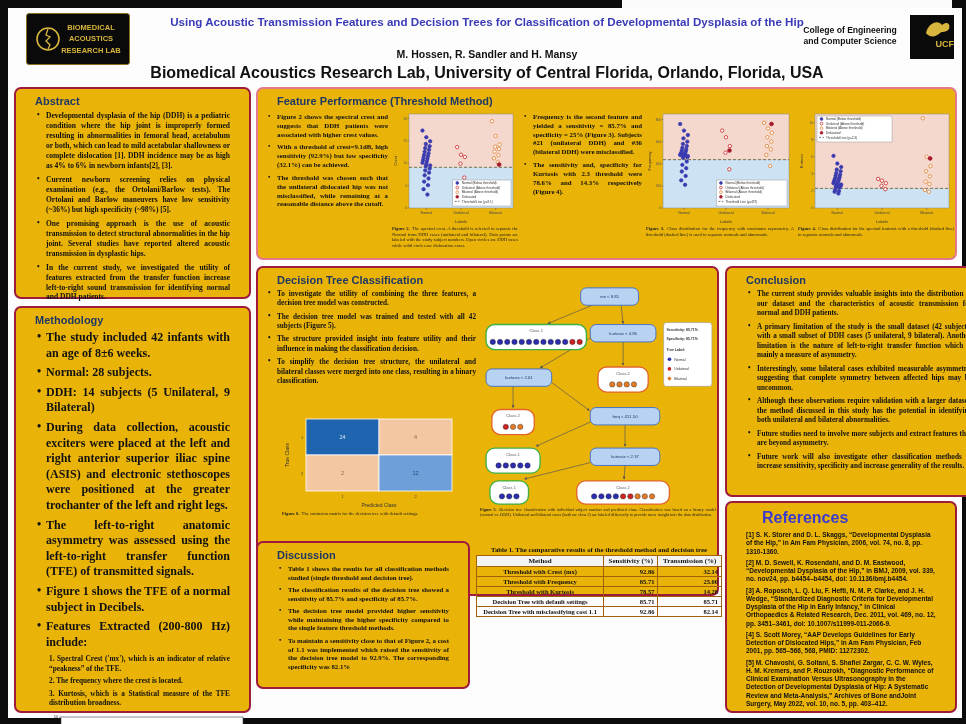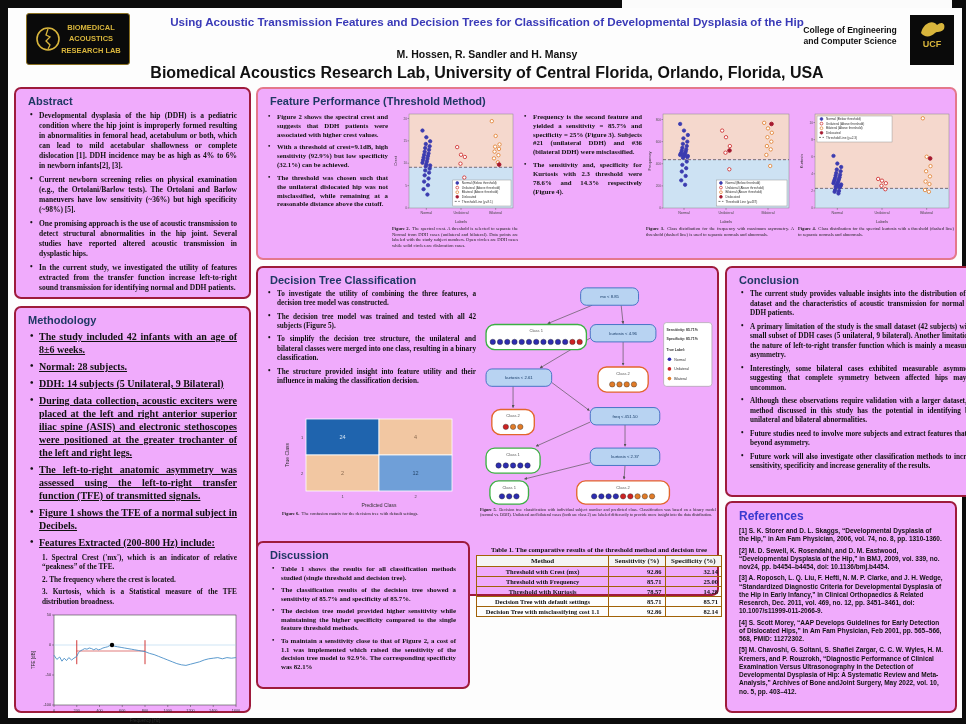--- a/index.html
+++ b/index.html
@@ -12,47 +12,47 @@
   .hdr-logo{position:absolute;left:18px;top:5px;width:104px;height:52px;background:#0a0a0a;
             border:1px solid #8a7020;border-radius:3px;display:flex;align-items:center;
             box-sizing:border-box;padding:8px;}
   .logo-text{color:#d8b53c;font-size:7.5px;font-weight:bold;line-height:1.55;text-align:center;flex:1;}
   .title-wrap{position:absolute;left:126px;top:7px;width:706px;text-align:center;}
   .main-title{font-size:11.6px;font-weight:bold;color:#3a3ab8;margin:0;white-space:nowrap;}
   .authors{font-size:10.5px;font-weight:bold;color:#111;margin-top:20px;}
   .affil{font-size:16px;font-weight:bold;color:#111;margin-top:4px;}
   .college{position:absolute;right:56px;top:17px;width:112px;text-align:center;
            font-size:8.6px;font-weight:bold;color:#111;line-height:1.3;}
-  .ucf-badge{position:absolute;right:8px;top:7px;width:44px;height:50px;background:#0a0a0a;
-             display:flex;flex-direction:column;align-items:center;justify-content:flex-start;}
+  .ucf-badge{position:absolute;right:8px;top:7px;width:44px;height:44px;background:#0a0a0a;
+             display:flex;flex-direction:column;align-items:flex-end;justify-content:flex-start;}
   .ucf-badge .ucf-txt{color:#d8b53c;font-weight:bold;font-size:9px;margin-top:-2px;}
 
   
-  .panel{position:absolute;background:#f0abfc;border:2px solid #9e1b3c;border-radius:7px;
-         box-sizing:border-box;padding:6px 12px;}
+  .panel{position:absolute;background:#eab308;border:2px solid #9e1b3c;border-radius:7px;
+         box-sizing:border-box;padding:6px 19px;}
   #abstract{left:6px;top:79px;width:237px;height:212px;}
   #methodology{left:6px;top:298px;width:237px;height:407px;}
   #feature{left:248px;top:79px;width:701px;height:173px;border-color:#e4788c;}
   #decision{left:248px;top:258px;width:463px;height:330px;}
   #discussion{left:248px;top:533px;width:214px;height:148px;}
   #conclusion{left:717px;top:258px;width:268px;height:231px;}
   #references{left:717px;top:493px;width:232px;height:212px;}
   #table-area{position:absolute;left:468px;top:538px;width:246px;height:167px;}
 
   .panel-title{font-size:11px;font-weight:bold;color:#1f3864;margin:0 0 4px 0;
                font-family:"Liberation Sans",sans-serif;}
-  #references .panel-title{color:#3a3ad0;font-size:12px;}
+  #references .panel-title{color:#3a3ad0;font-size:16px;margin-left:16px;}
 
   ul.blist{list-style:none;margin:0;padding:0;font-family:"Liberation Serif",serif;
            font-weight:bold;color:#111;text-align:justify;}
   .blist li{position:relative;padding-left:11px;margin-bottom:4px;}
   .blist li::before{content:"\2022";position:absolute;left:2px;top:-1px;}
 
   #abstract .blist{font-size:7.5px;line-height:1.33;}
-  #methodology .blist{font-size:10px;line-height:1.3;text-decoration:underline;}
+  #methodology .blist{font-size:12px;line-height:1.3;}
   .mnum{font-family:"Liberation Serif",serif;font-weight:bold;color:#111;font-size:7.3px;
         line-height:1.3;margin:0 0 3px 0;padding-left:14px;text-align:justify;}
   #conclusion .blist{font-size:7.2px;line-height:1.32;}
   #discussion .blist{font-size:6.8px;line-height:1.26;}
   .fp-bullets{font-size:6.8px;line-height:1.3;}
   .dt-bullets{font-size:7.2px;line-height:1.3;}
 
   
   .fp-col1{position:absolute;left:8px;top:24px;width:122px;}
   .fp-fig2{position:absolute;left:134px;top:22px;width:126px;}
@@ -463,22 +463,22 @@
         </div>
       </div>
     </section>
 
     <section class="panel" id="decision">
       <h2 class="panel-title">Decision Tree Classification</h2>
       <div class="dt-text">
         <ul class="blist dt-bullets">
           <li>To investigate the utility of combining the three features, a decision tree model was constructed.</li>
           <li>The decision tree model was trained and tested with all 42 subjects (Figure 5).</li>
+          <li>The structure provided insight into feature utility and their influence in making the classification decision.</li>
           <li>To simplify the decision tree structure, the unilateral and bilateral classes were merged into one class, resulting in a binary classification.</li>
-          <li>The structure provided insight into feature utility and their influence in making the classification decision.</li>
         </ul>
       </div>
       <div class="dt-fig6">
         <svg id="fig6-svg" width="178" height="94">
             <rect x="24" y="3" width="73" height="36" fill="#1f64ae" stroke="#fff" stroke-width="0.8"></rect>
             <text x="60.5" y="23" font-size="5.5" text-anchor="middle" fill="#d7e6f4">24</text>
             <rect x="97" y="3" width="73" height="36" fill="#f2c7a2" stroke="#fff" stroke-width="0.8"></rect>
             <text x="133.5" y="23" font-size="5.5" text-anchor="middle" fill="#8a6a50">4</text>
             <rect x="24" y="39" width="73" height="36" fill="#f2c7a2" stroke="#fff" stroke-width="0.8"></rect>
             <text x="60.5" y="59" font-size="5.5" text-anchor="middle" fill="#8a6a50">2</text>
@@ -600,21 +600,21 @@
       </ul>
     </section>
 
     <div id="table-area">
       <div class="tbl-caption">Table 1. The comparative results of the threshold method and decision tree</div>
       <table class="results">
         <thead>
           <tr>
             <th>Method</th>
             <th>Sensitivity (%)</th>
-            <th>Specificity (%)</th>
+            <th>Transmission (%)</th>
           </tr>
         </thead>
         <tbody>
           <tr>
             <td class="method">Threshold with Crest (mx)</td>
             <td class="num">92.86</td>
             <td class="num">32.14</td>
           </tr>
           <tr>
             <td class="method">Threshold with Frequency</td>

